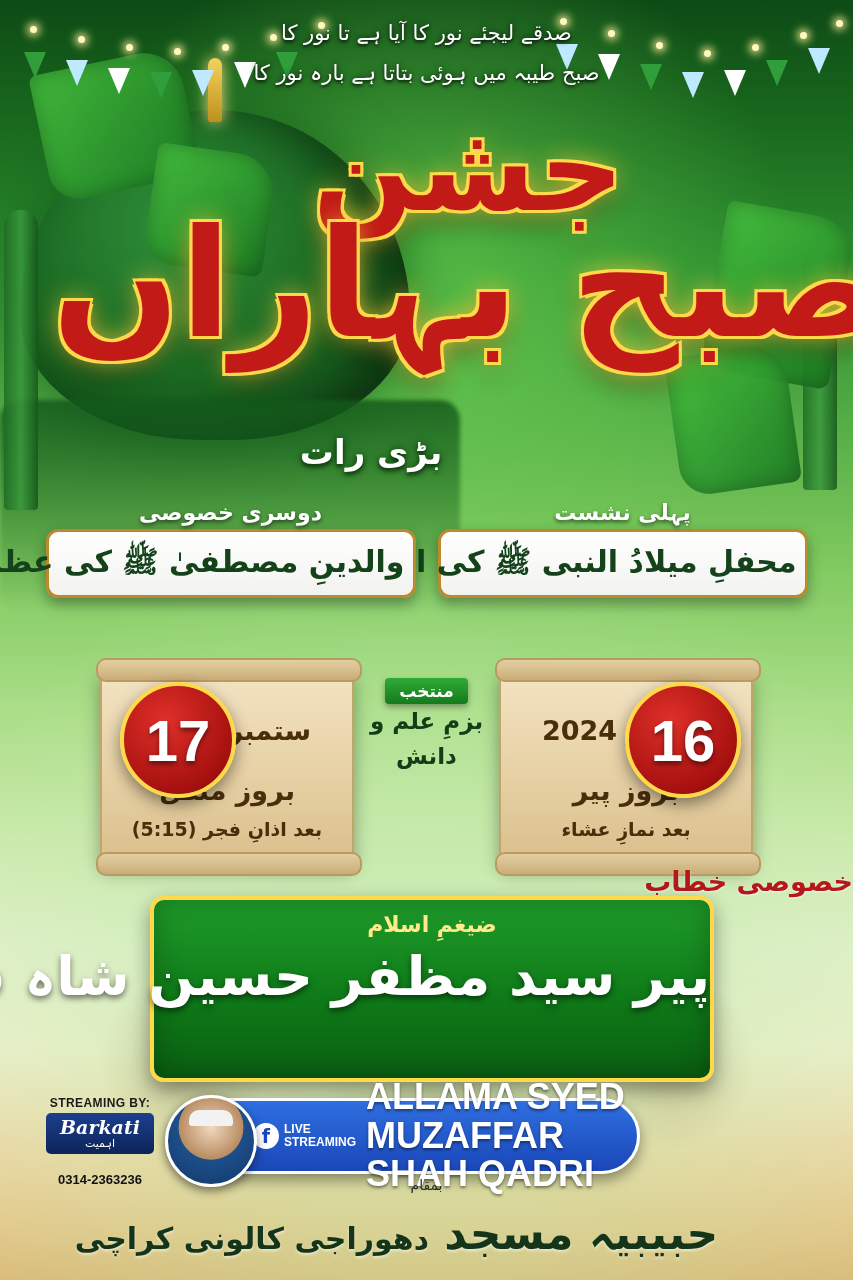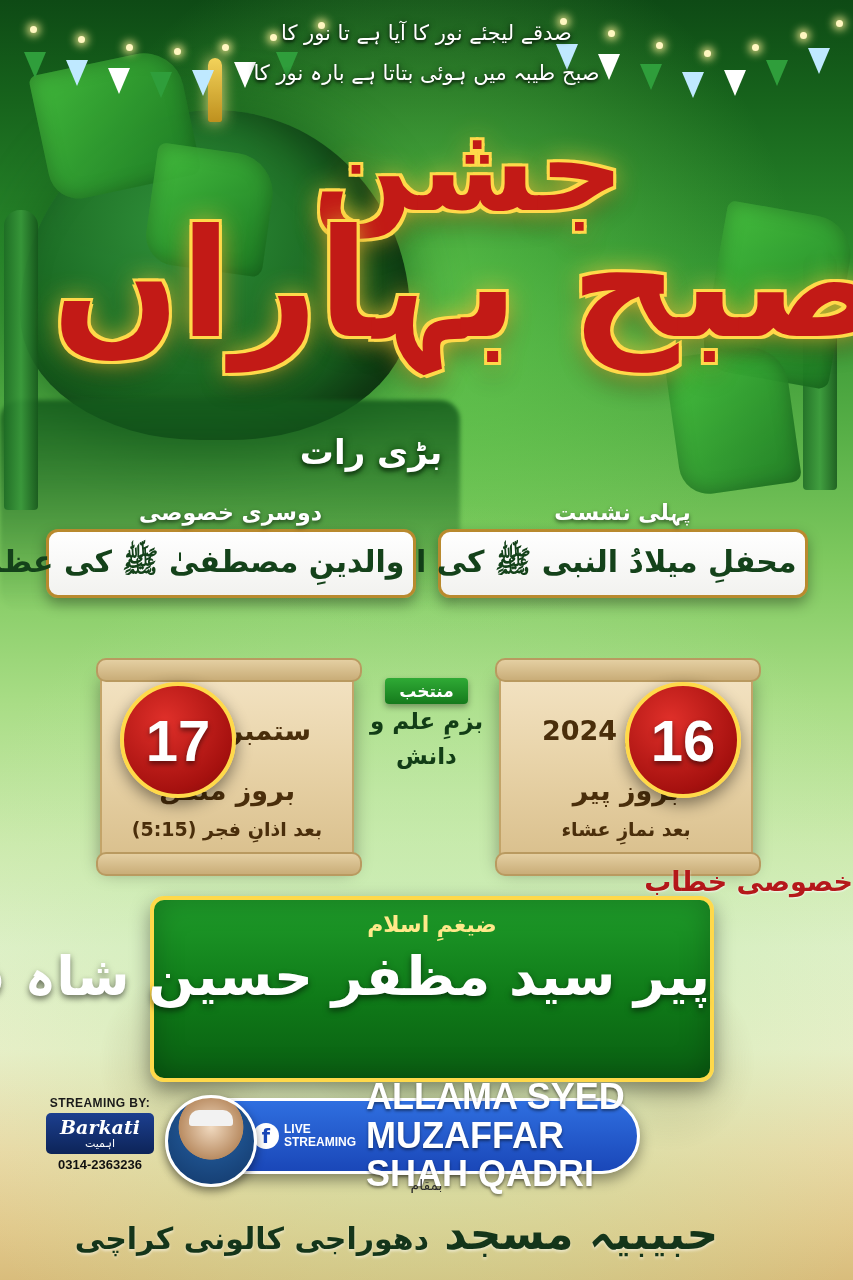--- a/index.html
+++ b/index.html
@@ -406,21 +406,21 @@
     font-weight: bold;
     line-height: 1;
     text-align: center;
   }
   .designer-logo .brand-ur {
     font-family: "DejaVu Sans", sans-serif;
     font-size: 11px;
     direction: rtl;
   }
   .designer-phone {
-    margin-top: 3px;
+    margin-top: 18px;
     color: #111111;
     font-size: 13px;
     font-weight: bold;
     font-family: "Liberation Sans", sans-serif;
   }
 
   
   .live-bar {
     position: absolute;
     left: 170px;

